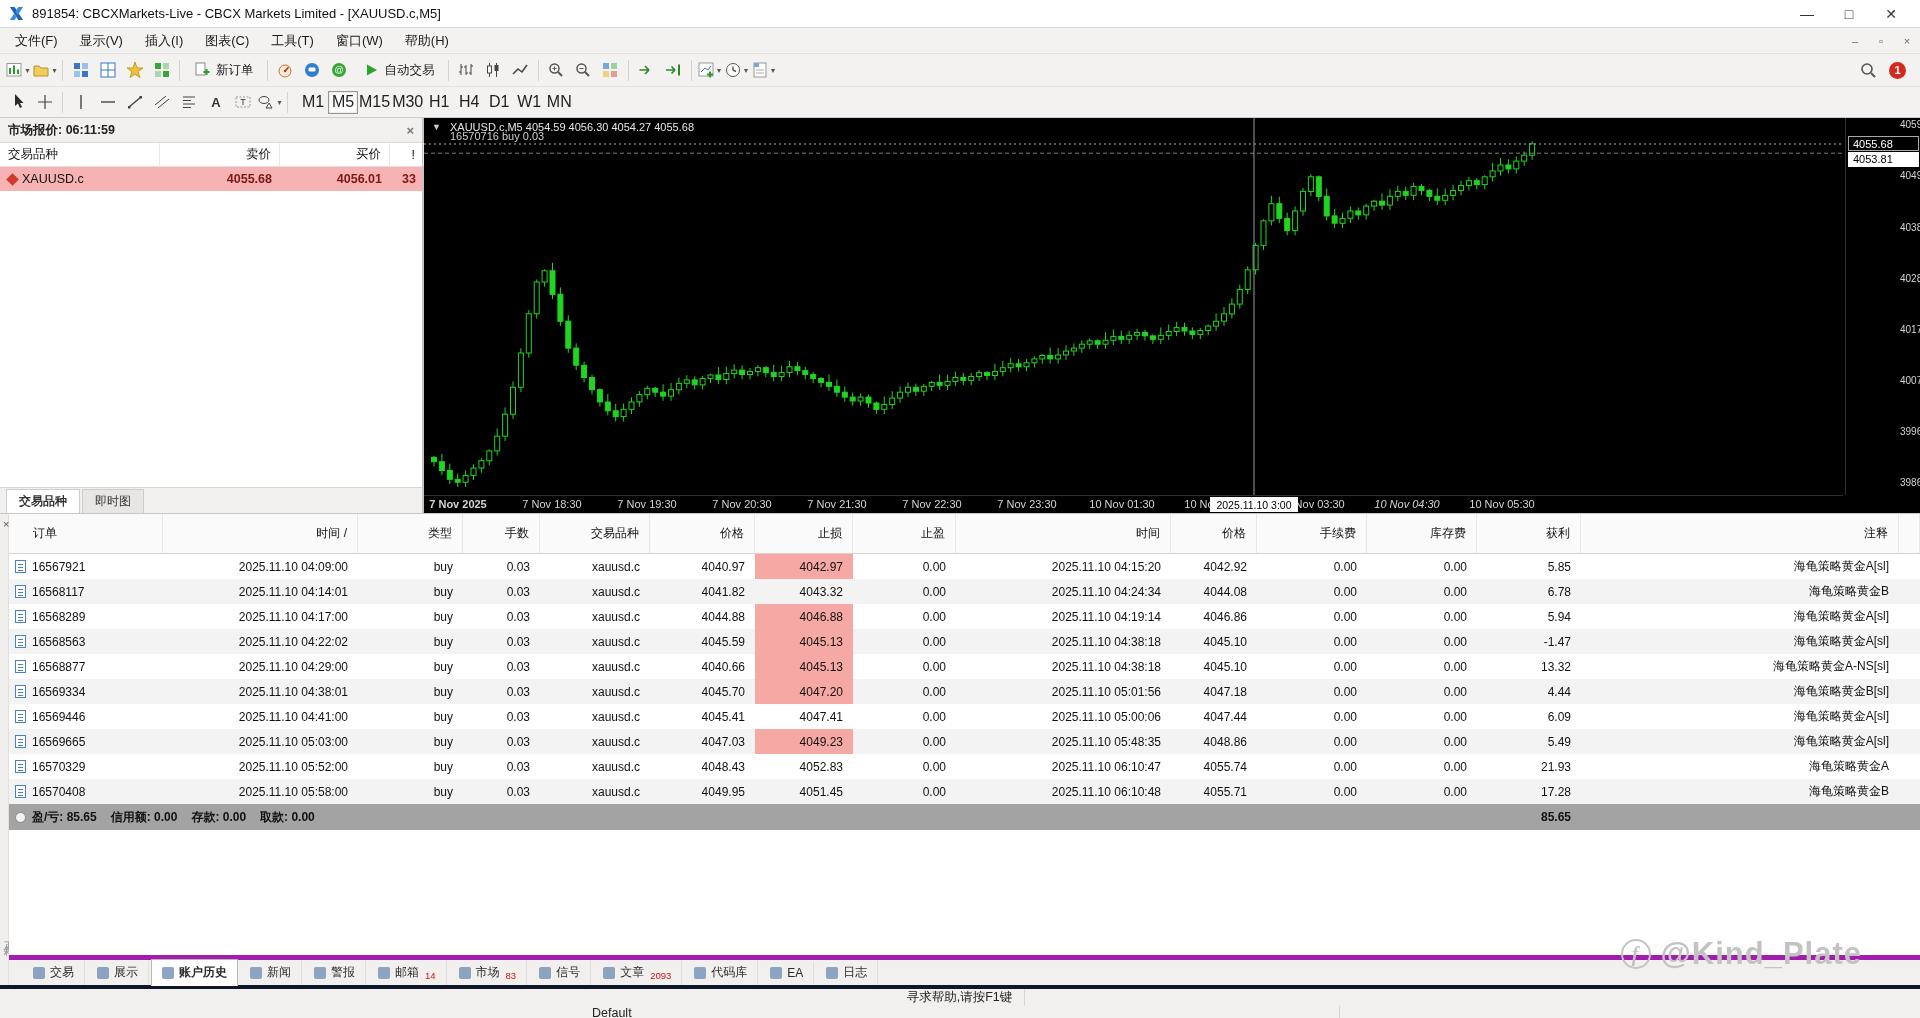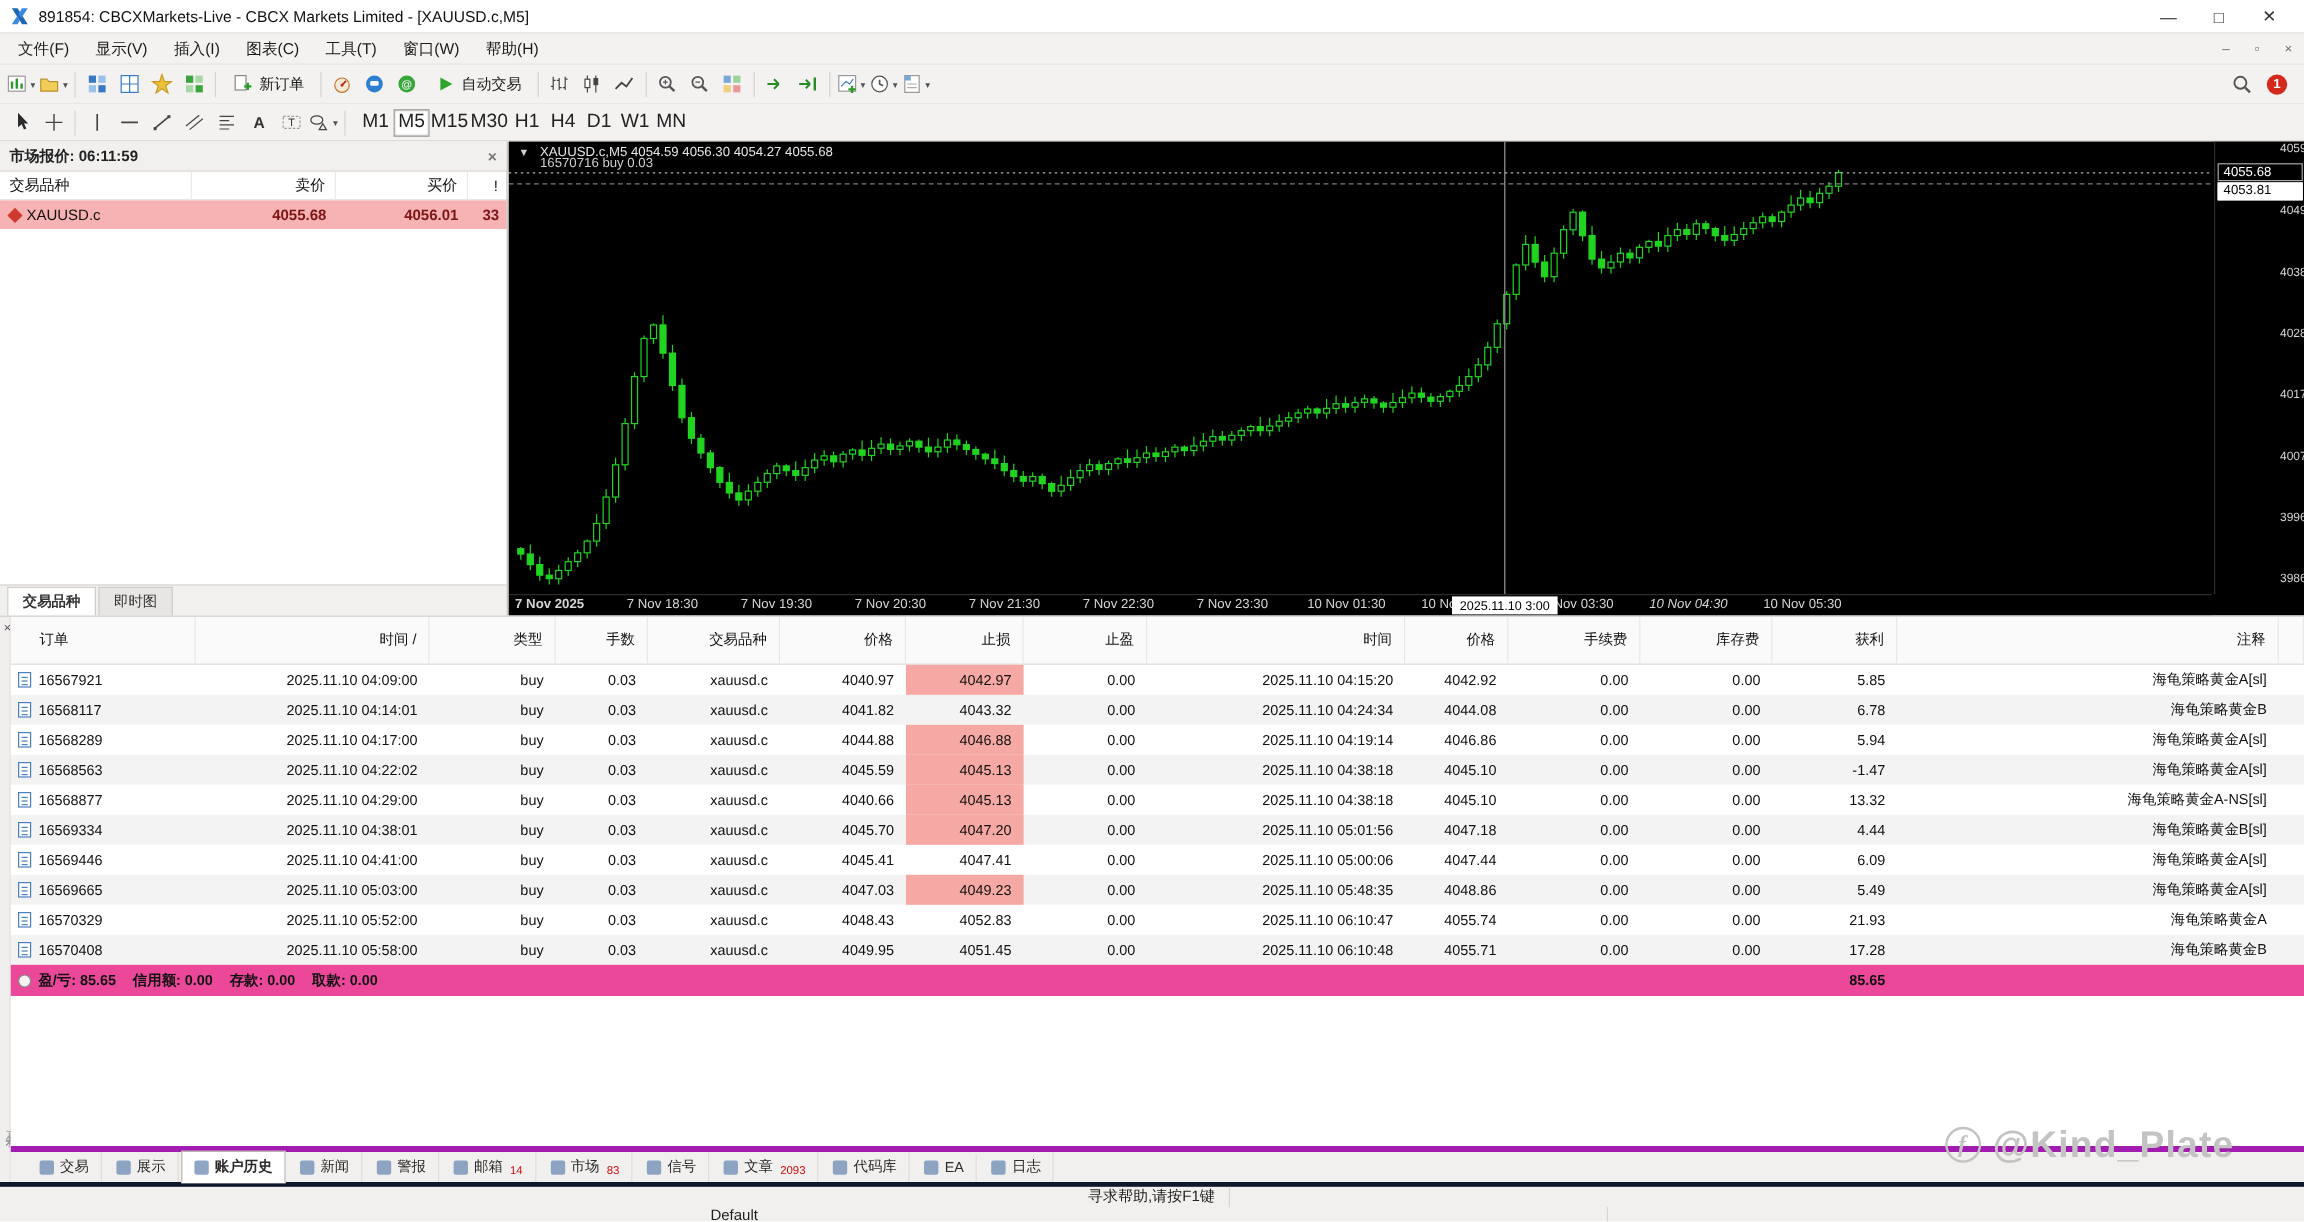--- a/index.html
+++ b/index.html
@@ -81,21 +81,21 @@
   .thead{height:40px;border-bottom:1px solid #d9d6d2;background:#fbfafa;}
   .th{display:flex;align-items:center;justify-content:flex-end;padding:0 10px;font-size:12px;color:#111;border-right:1px solid #eae8e5;}
   .th.left{justify-content:flex-start;padding-left:24px;}
   .grow{height:25px;font-size:12px;background:#fff;}
   .grow.alt{background:#f3f3f3;}
   .td{display:flex;align-items:center;justify-content:flex-end;padding:0 10px;color:#111;white-space:nowrap;overflow:hidden;}
   .td.left{justify-content:flex-start;padding-left:6px;gap:6px;}
   .td.slhit{background:#f6a9a4;}
   .doc-icon{width:11px;height:13px;background:#fff;border:1px solid #4a7fc0;position:relative;display:inline-block;flex:0 0 auto;}
   .doc-icon::after{content:"";position:absolute;left:2px;top:3px;width:5px;height:1px;background:#4a7fc0;box-shadow:0 3px 0 #4a7fc0,0 6px 0 #4a7fc0;}
-  .sum-row{position:relative;height:26px;background:#ec4899;display:flex;align-items:center;font-weight:bold;font-size:12px;color:#111;padding-left:6px;gap:6px;}
+  .sum-row{position:relative;height:26px;background:#a3a3a3;display:flex;align-items:center;font-weight:bold;font-size:12px;color:#111;padding-left:6px;gap:6px;}
   .sum-icon{width:11px;height:11px;border:1px solid #8a8a8a;border-radius:50%;background:#f4f2f0;display:inline-block;}
   .sum-item{margin-right:14px;}
   .sum-profit{position:absolute;left:1468px;width:104px;text-align:right;padding-right:10px;}
   .tb-empty{flex:1;background:#fff;}
   .bottom-tabs{position:absolute;left:0;right:0;bottom:0;height:30px;background:#f2f0ef;border-top:5px solid #a21caf;display:flex;align-items:center;padding-left:14px;gap:2px;text-align:center;}
   .btab{display:flex;align-items:center;gap:5px;padding:4px 10px;font-size:12px;color:#2b2b2b;border-right:1px solid #e0ddda;position:relative;}
   .btab.active{background:#fff;border:1px solid #b9b6b2;border-bottom-color:#fff;font-weight:bold;}
   .tabicon{width:12px;height:12px;border-radius:2px;background:#7a96b8;display:inline-block;opacity:.85;}
   .tabcount{color:#cc1111;font-size:9.5px;position:relative;top:3px;margin-left:1px;}
 

